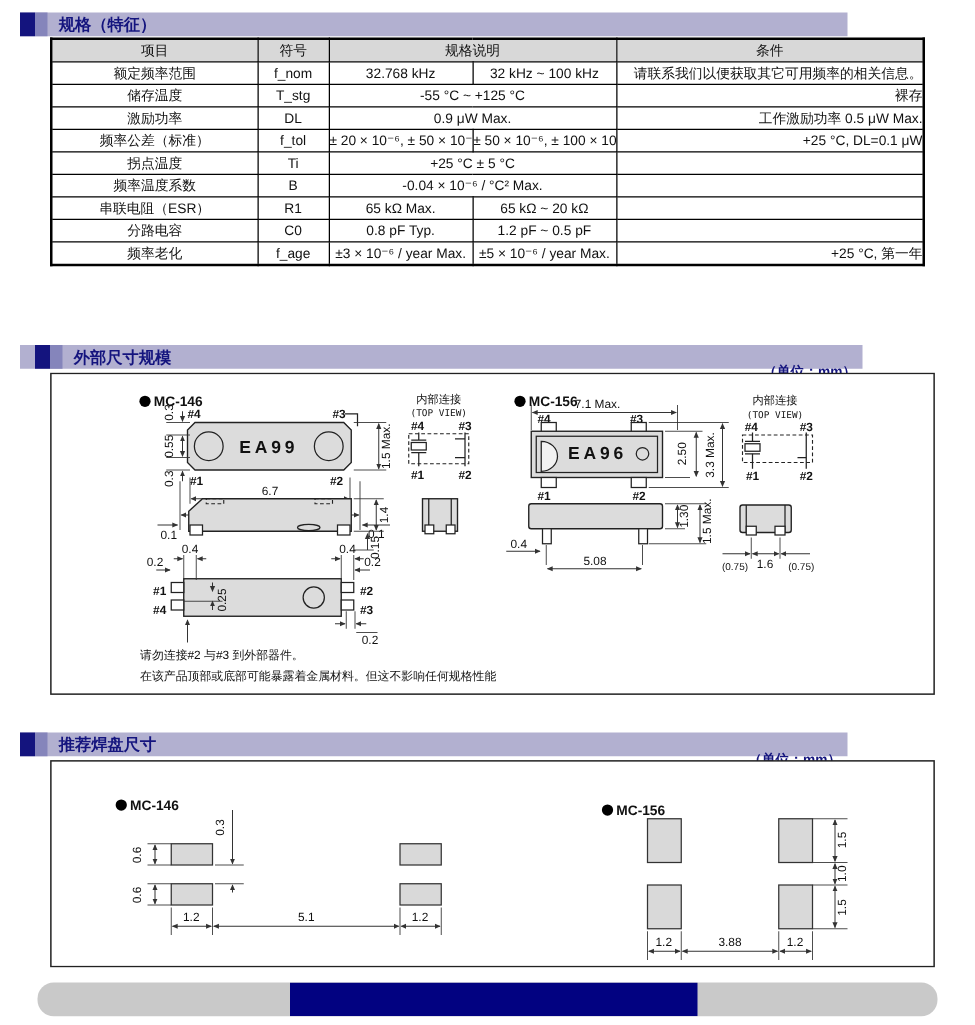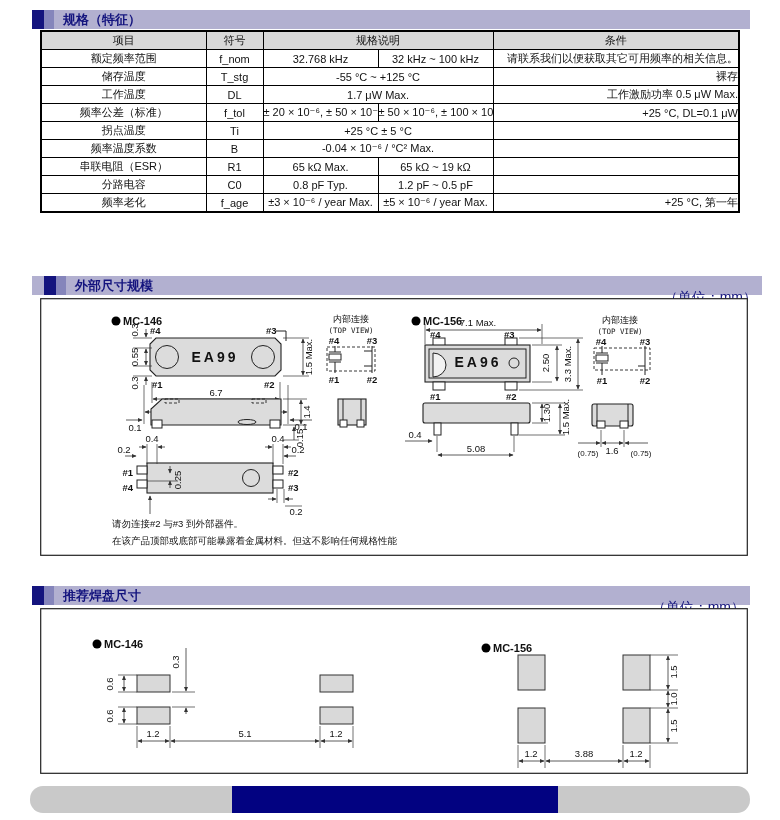--- a/index.html
+++ b/index.html
@@ -1,23 +1,23 @@
 <!DOCTYPE html>
 <html><head>
 <meta charset="utf-8">
 <style>
   html,body{margin:0;padding:0;background:#fff;}
   .page{position:relative;width:780px;height:820px;background:#fff;overflow:hidden;
         font-family:"Liberation Sans","DejaVu Sans",sans-serif;color:#111;}
-  .sec-header{position:absolute;left:32px;width:718px;height:19px;background:#b2b0d0;
+  .sec-header{position:absolute;left:16px;width:662px;height:19px;background:#b2b0d0;
               display:flex;align-items:center;}
   .sq-dark{width:12px;height:19px;background:#14147e;flex:0 0 auto;}
   .sq-light{width:10px;height:19px;background:#8585bb;margin-right:9px;flex:0 0 auto;}
   .sec-title{color:#14147e;font-weight:bold;font-size:13px;line-height:19px;}
-  .unit{margin-left:auto;color:#14147e;font-size:14px;font-weight:normal;padding-right:5px;margin-top:24px;}
+  .unit{margin-left:auto;color:#14147e;font-size:11px;font-weight:bold;padding-right:5px;margin-top:24px;}
   table.spec{position:absolute;left:40px;top:30px;width:698px;border-collapse:collapse;
              table-layout:fixed;font-size:11px;border:2px solid #000;}
   table.spec th,table.spec td{border:1px solid #000;height:17px;padding:0 0;text-align:center;
              white-space:nowrap;overflow:hidden;font-weight:normal;}
   table.spec th{background:#d8d8d8;}
   table.spec td.cond{text-align:right;}
   svg{position:absolute;}
   svg text{font-family:"Liberation Sans","DejaVu Sans",sans-serif;fill:#111;}
   .t9{font-size:9.5px;text-anchor:middle;}
   .t8{font-size:8px;text-anchor:middle;}
@@ -73,23 +73,23 @@
       <td>32 kHz ~ 100 kHz</td>
       <td class="cond">请联系我们以便获取其它可用频率的相关信息。</td>
     </tr>
     <tr>
       <td>储存温度</td>
       <td>T_stg</td>
       <td colspan="2">-55 °C ~ +125 °C</td>
       <td class="cond">裸存</td>
     </tr>
     <tr>
-      <td>工作温度</td>
+      <td>激励功率</td>
       <td>DL</td>
-      <td colspan="2">1.7 μW Max.</td>
+      <td colspan="2">0.9 μW Max.</td>
       <td class="cond">工作激励功率  0.5 μW   Max.</td>
     </tr>
     <tr>
       <td>频率公差（标准）</td>
       <td>f_tol</td>
       <td>± 20 × 10⁻⁶, ± 50 × 10⁻⁶</td>
       <td>± 50 × 10⁻⁶, ± 100 × 10⁻⁶</td>
       <td class="cond">+25 °C, DL=0.1 μW</td>
     </tr>
     <tr>
@@ -101,21 +101,21 @@
     <tr>
       <td>频率温度系数</td>
       <td>B</td>
       <td colspan="2">-0.04 × 10⁻⁶ / °C² Max.</td>
       <td class="cond"></td>
     </tr>
     <tr>
       <td>串联电阻（ESR）</td>
       <td>R1</td>
       <td>65 kΩ Max.</td>
-      <td>65 kΩ ~ 19 kΩ</td>
+      <td>65 kΩ ~ 20 kΩ</td>
       <td class="cond"></td>
     </tr>
     <tr>
       <td>分路电容</td>
       <td>C0</td>
       <td>0.8 pF Typ.</td>
       <td>1.2 pF ~ 0.5 pF</td>
       <td class="cond"></td>
     </tr>
     <tr>

